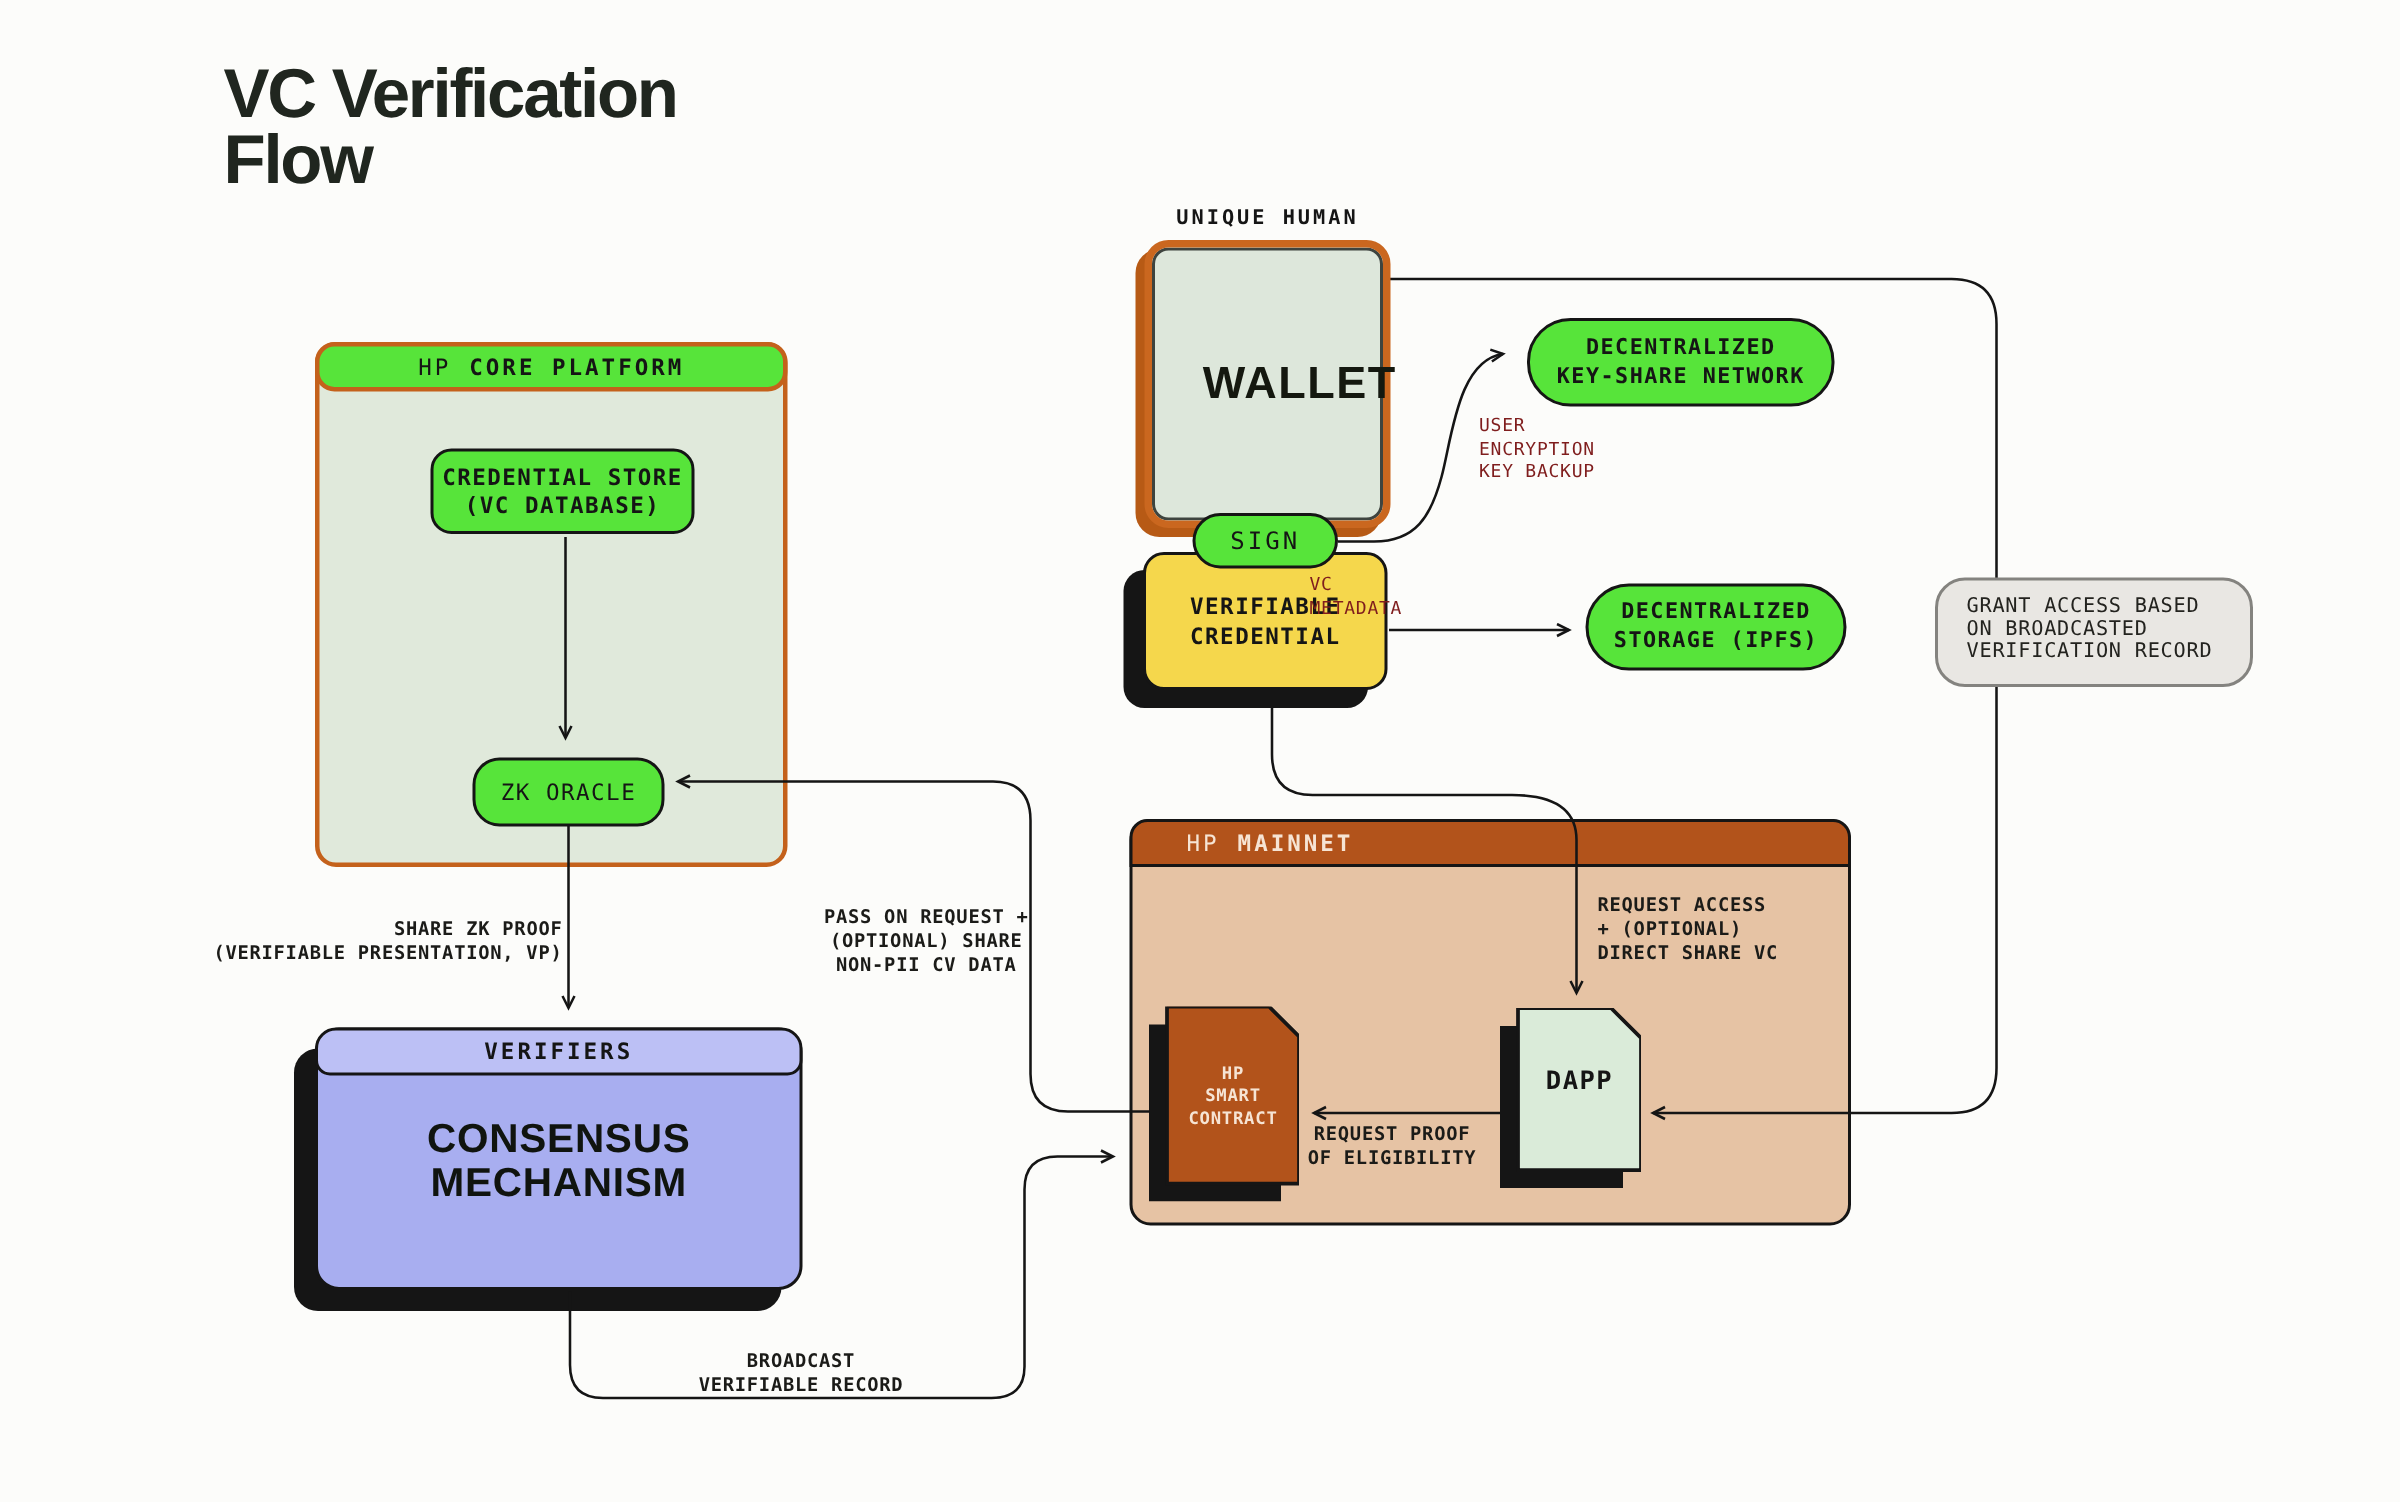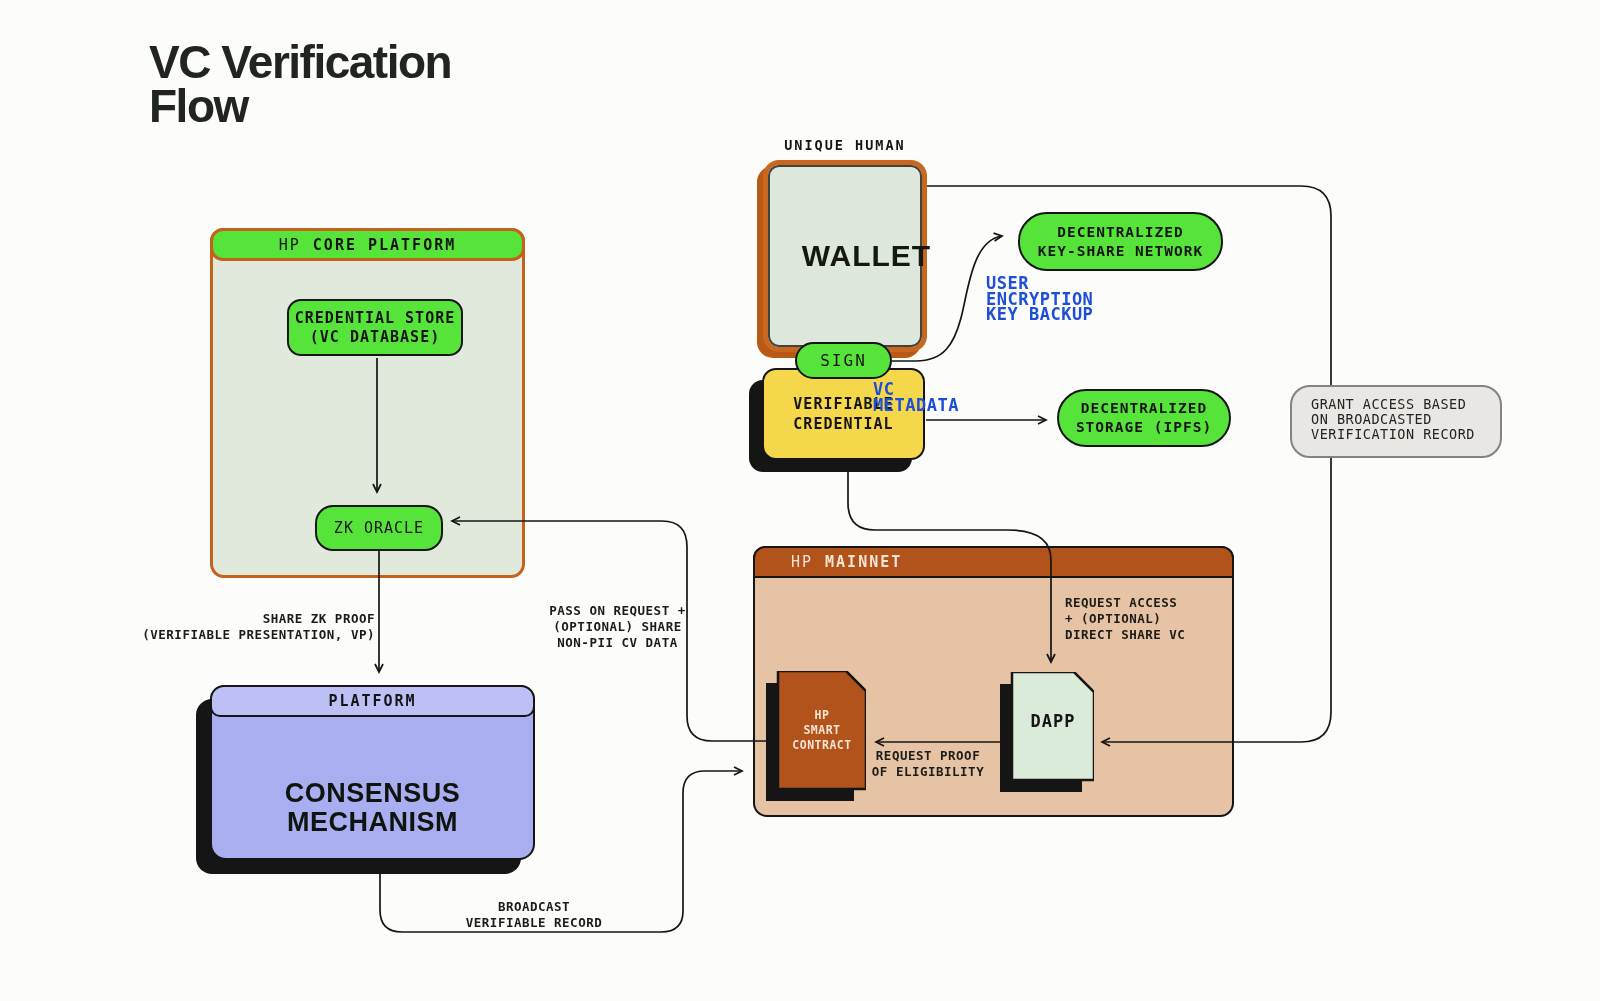--- a/index.html
+++ b/index.html
@@ -43,21 +43,21 @@
     border:2.5px solid var(--ink);border-radius:18px;display:flex;align-items:center;justify-content:center;
     font-size:15px;font-weight:normal;letter-spacing:1px;}
 
   
   .verifiers{left:210px;top:685px;width:325px;height:175px;background:var(--lav);
     border:2.5px solid var(--ink);border-radius:16px;box-shadow:-14px 14px 0 var(--ink);}
   .verif-head{left:210px;top:685px;width:325px;height:32px;background:var(--lav-lt);
     border:2.5px solid var(--ink);border-radius:14px 14px 10px 10px;
     display:flex;align-items:center;justify-content:center;font-size:15px;font-weight:bold;letter-spacing:2px;}
   .consensus{left:210px;top:745px;width:325px;text-align:center;font-size:27px;line-height:29px;
-    letter-spacing:.5px;color:#10140f;margin-top:34px;}
+    letter-spacing:.5px;color:#10140f;}
 
   
   .unique{left:745px;top:137px;width:200px;text-align:center;font-size:13.5px;font-weight:bold;letter-spacing:2px;}
   .wallet{left:763px;top:160px;width:164px;height:192px;background:#dde7db;
     border:5px solid #ca671f;border-radius:16px;
     box-shadow:-6px 6px 0 var(--orange-dk), inset 0 0 0 2px #3e443f;
     display:flex;align-items:center;justify-content:center;padding-left:43px;}
   .wallet-label{font-size:30px;letter-spacing:1px;color:#14180f;}
   .sign{left:795px;top:342px;width:97px;height:37px;background:var(--green);
     border:2.5px solid var(--ink);border-radius:19px;display:flex;align-items:center;justify-content:center;
@@ -87,21 +87,21 @@
     padding-left:36px;font-size:15px;letter-spacing:2px;color:var(--cream);}
   .mainnet-head .pfx{font-weight:normal;margin-right:12px;}
   .mainnet-head .rst{font-weight:bold;}
   .sc-text{left:778px;top:671px;width:88px;height:118px;display:flex;align-items:center;justify-content:center;
     text-align:center;font-size:11.5px;font-weight:bold;line-height:15px;letter-spacing:.5px;color:var(--cream);}
   .dapp-text{left:1012px;top:672px;width:82px;height:98px;display:flex;align-items:center;justify-content:center;
     font-size:17px;font-weight:bold;letter-spacing:1px;}
 
   
   .elabel{font-size:12.5px;font-weight:bold;line-height:16px;letter-spacing:.5px;color:#1b1b18;}
-  .rlabel{font-size:17px;font-weight:bold;line-height:15.5px;letter-spacing:.5px;color:#1d4ed8;}
+  .rlabel{font-size:12px;font-weight:normal;line-height:15.5px;letter-spacing:.5px;color:#7f1d1d;}
   .lab-sharezk{left:0px;top:611px;width:375px;text-align:right;}
   .lab-passon{left:520px;top:603px;width:195px;text-align:center;}
   .lab-broadcast{left:434px;top:899px;width:200px;text-align:center;}
   .lab-userkey{left:986px;top:276px;}
   .lab-vcmeta{left:873px;top:382px;width:160px;text-align:left;}
   .lab-reqaccess{left:1065px;top:595px;}
   .lab-reqproof{left:838px;top:748px;width:180px;text-align:center;}
 </style>
 </head>
 <body>
@@ -137,21 +137,21 @@
 
 <div class="abs z3 core-head">
   <span class="pfx">HP</span>
   <span class="rst">CORE PLATFORM</span>
 </div>
 <div class="abs z3 credstore pre">CREDENTIAL STORE
 (VC DATABASE)</div>
 <div class="abs z3 zk">ZK ORACLE</div>
 
 <div class="abs z1 verifiers"></div>
-<div class="abs z3 verif-head">PLATFORM</div>
+<div class="abs z3 verif-head">VERIFIERS</div>
 <div class="abs z3 consensus disp pre">CONSENSUS
 MECHANISM</div>
 
 <div class="abs z3 unique">UNIQUE HUMAN</div>
 <div class="abs z3 wallet">
   <span class="wallet-label disp">WALLET</span>
 </div>
 <div class="abs z3 vc pre">VERIFIABLE
 CREDENTIAL</div>
 <div class="abs z4 sign">SIGN</div>

